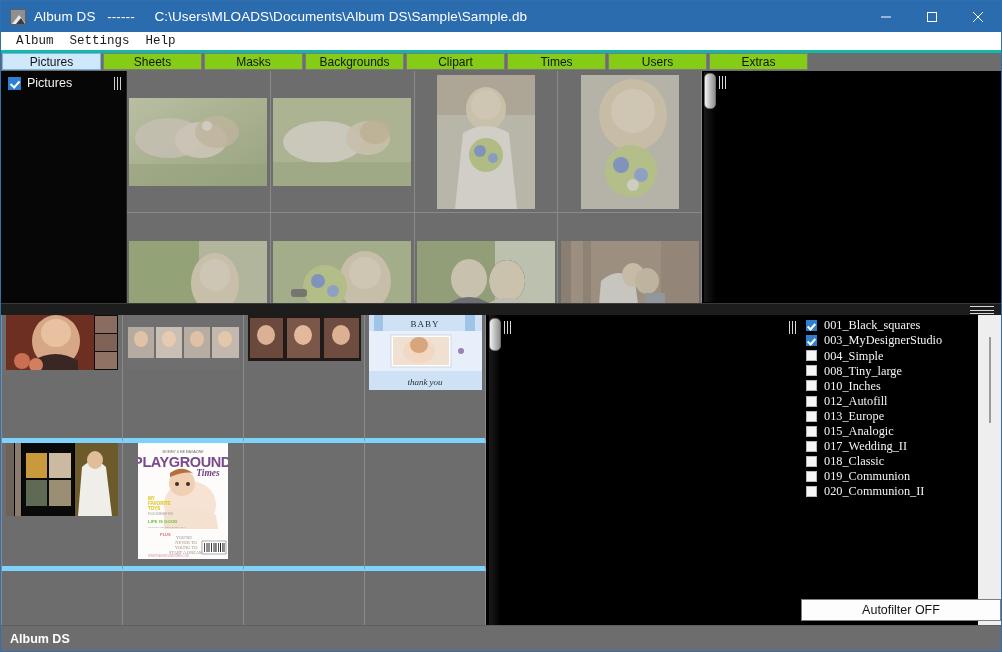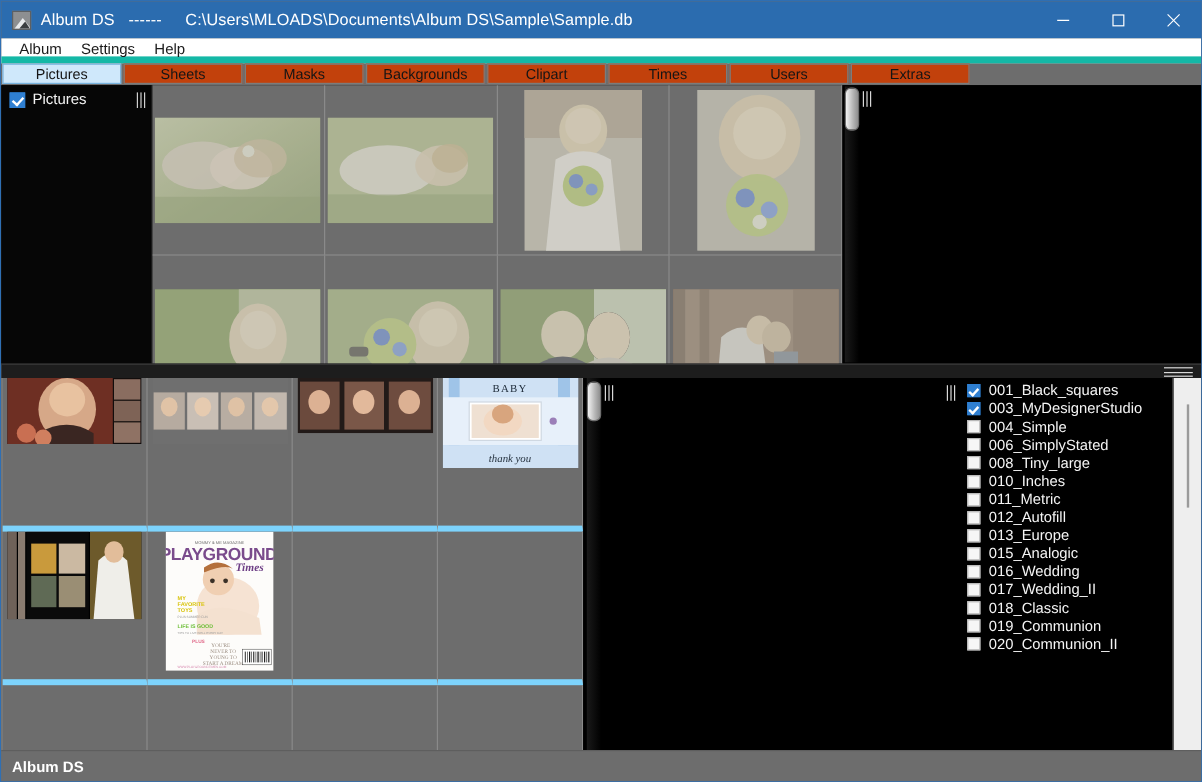--- a/index.html
+++ b/index.html
@@ -48,35 +48,35 @@
     width: 46px; height: 31px; display: flex;
     align-items: center; justify-content: center;
     color: #ffffff; font-size: 13px; line-height: 1;
   }
   .win-btn svg { display: block; }
 
   
   .menubar {
     position: absolute; left: 0; top: 31px; width: 1000px; height: 21px;
     background: #ffffff; display: flex; align-items: flex-start;
-    padding-left: 7px; border-bottom: 6px solid #14b8a6;
+    padding-left: 7px; border-bottom: 3px solid #14b8a6; font-family: Liberation Mono, monospace;
   }
   .menu-item {
     font-size: 12.5px; color: #1b1b1b; padding: 2px 8px; white-space: nowrap;
   }
 
   
   .tabstrip {
     position: absolute; left: 0; top: 52px; width: 1000px; height: 18px;
     background: #6d6d6d; display: flex; align-items: flex-start;
     padding-left: 1px;
   }
   .tab {
     height: 17px; width: 99px; margin-right: 2px;
-    background: #c2410c; border: 1px solid #7c7c7c;
+    background: #84cc16; border: 1px solid #7c7c7c;
     display: flex; align-items: center; justify-content: center;
     font-size: 12px; color: #151515; white-space: nowrap;
   }
   .tab.selected { background: #cfe8fb; border-color: #79b4e0; }
 
   
   .top-area {
     position: absolute; left: 0; top: 70px; width: 1000px; height: 232px;
     background: #000000; display: flex;
   }
@@ -185,20 +185,21 @@
   }
   .rgrip { position: absolute; left: 3px; top: 6px; width: 9px; height: 13px; display: flex; gap: 2px; }
   .rgrip i { width: 1px; height: 13px; background: #d8d8d8; display: block; }
   .list-area {
     margin-left: 15px; width: 176px; height: 310px; background: #000000;
     position: relative; overflow: hidden; padding-top: 3px;
   }
   .list-row {
     display: flex; align-items: center; gap: 7px; height: 15.1px;
     padding-left: 5px;
+    font-family: Liberation Serif, serif;
   }
   .list-label {
     color: #f4f4f4; font-size: 12.3px; white-space: nowrap; line-height: 1;
   }
   .cb-sm { width: 11px; height: 11px; }
   .cb-sm.checked::after {
     left: 2px; top: 1px; width: 3px; height: 6px; border-width: 0 2px 2px 0;
   }
   .list-scroll {
     width: 24px; height: 310px; background: #eeeeee;
@@ -567,49 +568,37 @@
         <div class="list-row">
             <span class="cb cb-sm checked"></span>
             <span class="list-label">003_MyDesignerStudio</span>
           </div>
         <div class="list-row">
             <span class="cb cb-sm"></span>
             <span class="list-label">004_Simple</span>
           </div>
         <div class="list-row">
             <span class="cb cb-sm"></span>
-            <span class="list-label">006_SimplyStated</span>
-          </div>
-        <div class="list-row">
-            <span class="cb cb-sm"></span>
             <span class="list-label">008_Tiny_large</span>
           </div>
         <div class="list-row">
             <span class="cb cb-sm"></span>
             <span class="list-label">010_Inches</span>
           </div>
         <div class="list-row">
             <span class="cb cb-sm"></span>
-            <span class="list-label">011_Metric</span>
-          </div>
-        <div class="list-row">
-            <span class="cb cb-sm"></span>
             <span class="list-label">012_Autofill</span>
           </div>
         <div class="list-row">
             <span class="cb cb-sm"></span>
             <span class="list-label">013_Europe</span>
           </div>
         <div class="list-row">
             <span class="cb cb-sm"></span>
             <span class="list-label">015_Analogic</span>
-          </div>
-        <div class="list-row">
-            <span class="cb cb-sm"></span>
-            <span class="list-label">016_Wedding</span>
           </div>
         <div class="list-row">
             <span class="cb cb-sm"></span>
             <span class="list-label">017_Wedding_II</span>
           </div>
         <div class="list-row">
             <span class="cb cb-sm"></span>
             <span class="list-label">018_Classic</span>
           </div>
         <div class="list-row">
@@ -617,19 +606,20 @@
             <span class="list-label">019_Communion</span>
           </div>
         <div class="list-row">
             <span class="cb cb-sm"></span>
             <span class="list-label">020_Communion_II</span>
           </div>
       </div>
       <div class="list-scroll">
         <div class="list-scroll-thumb"></div>
       </div>
+      <div class="autofilter-btn">Autofilter OFF</div>
     </div>
   </div>
 
   <div class="statusbar">
     <span class="status-text">Album DS</span>
   </div>
 </div>
 
 </body></html>

